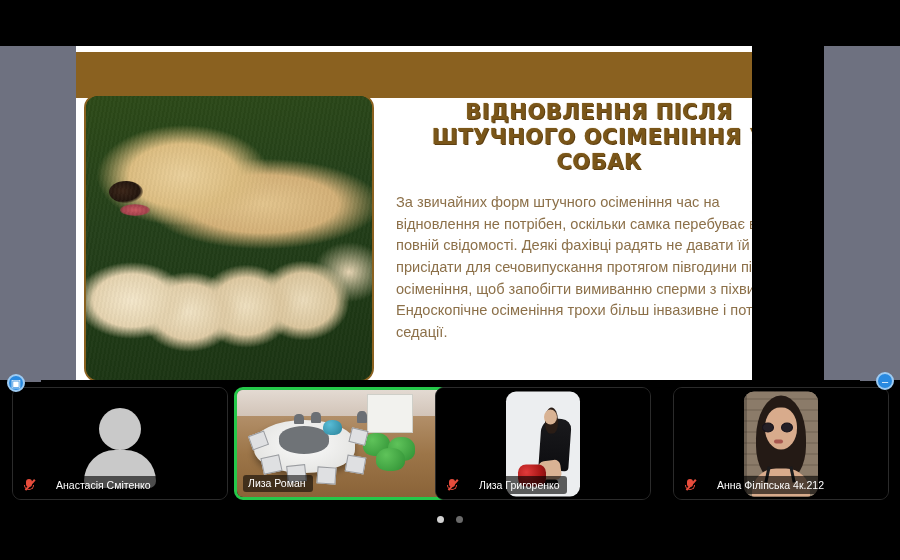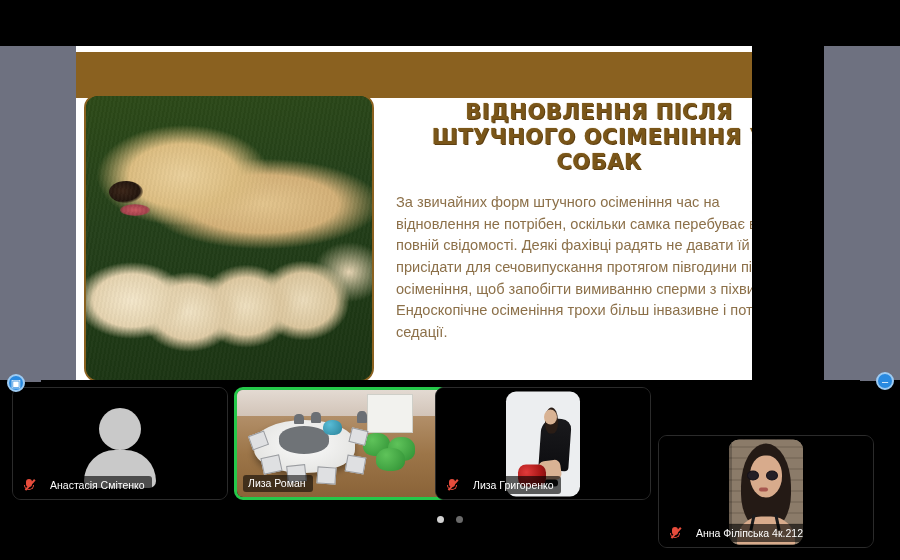--- a/index.html
+++ b/index.html
@@ -108,21 +108,21 @@
   }
   .tile{
     position:absolute; top:3px; width:216px; height:113px;
     border-radius:9px; overflow:hidden; background:#0a0a0a;
     border:1px solid #2b2b2b;
   }
   .tile.speaking{ border:3px solid #25c84a; }
   .tile.t1{ left:12px; }
   .tile.t2{ left:234px; }
   .tile.t3{ left:435px; }
-  .tile.t4{ left:658px;margin-top:48px; }
+  .tile.t4{ left:673px; }
 
   .tile-media{ position:absolute; inset:0; }
 
   
   .avatar-bg{ background:#000; }
   .sil-head{
     position:absolute; left:50%; top:20px; transform:translateX(-50%);
     width:42px; height:42px; border-radius:50%; background:#c9c9c9;
   }
   .sil-body{
@@ -224,21 +224,21 @@
     position:absolute; left:50%; top:74%; transform:translateX(-50%);
     width:58px; height:30px; background:#d8ab8c; border-radius:24px 24px 0 0;
   }
   .a-strap{ position:absolute; top:72%; width:3px; height:16px; background:#1b1b1d; transform:rotate(12deg); }
   .a-sl{ left:30%; }
   .a-sr{ left:64%; transform:rotate(-12deg); }
 
   
   .name-badge{
     position:absolute; left:6px; bottom:5px;
-    display:flex; align-items:center; gap:15px;
+    display:flex; align-items:center; gap:21px;
     background:rgba(0,0,0,.62); color:#fff;
     font-size:10.5px; padding:2px 7px 3px 5px; border-radius:3px;
     max-width:200px; white-space:nowrap; overflow:hidden;
   }
   .name-badge.plain{ background:rgba(0,0,0,.55); }
   .mic-muted{ position:relative; width:11px; height:13px; flex:0 0 11px; }
   .mic-muted .cap{
     position:absolute; left:2px; top:1px; width:6px; height:8px;
     background:#e74c3c; border-radius:3px;
   }

